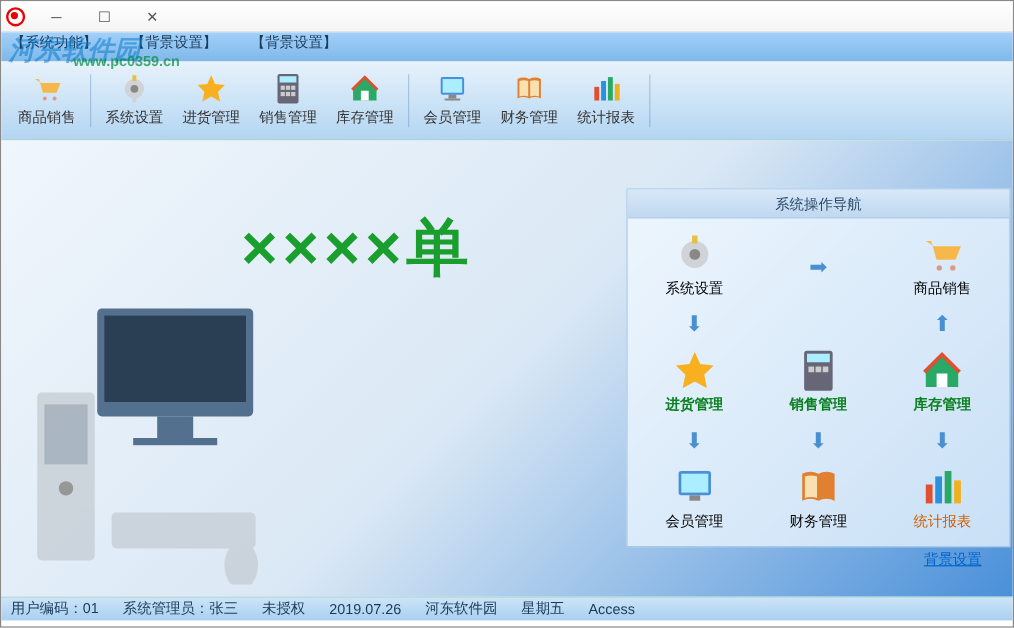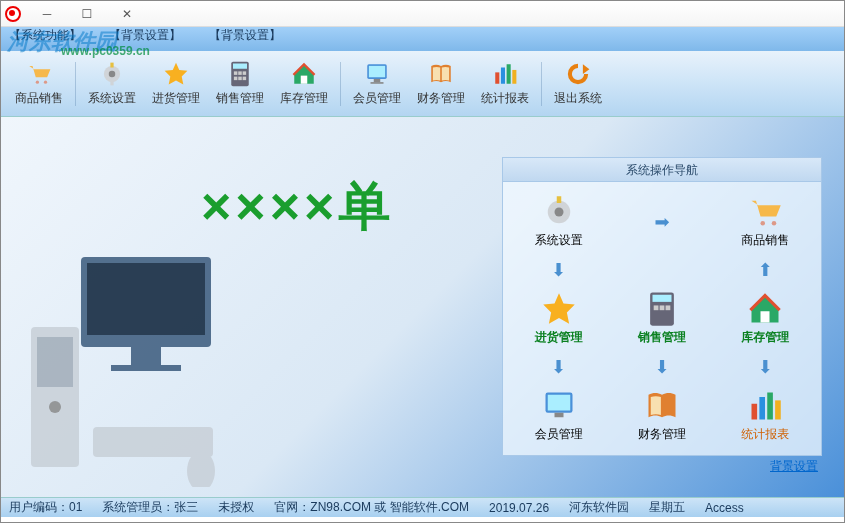--- a/index.html
+++ b/index.html
@@ -14,21 +14,21 @@
 .menubar span{cursor:pointer}
 .watermark{position:absolute;left:6px;top:0;font-size:22px;font-weight:bold;color:rgba(0,120,200,.5);pointer-events:none;font-style:italic}
 .watermark-url{position:absolute;left:60px;top:17px;font-size:12px;color:rgba(0,140,60,.7);pointer-events:none;font-weight:bold}
 .toolbar{height:66px;background:linear-gradient(#e8f2fb,#cde4f7,#b3d5f1);display:flex;align-items:center;padding:0 8px;gap:4px;border-bottom:1px solid #9cc}
 .tbtn{width:60px;height:58px;display:flex;flex-direction:column;align-items:center;justify-content:center;gap:2px;cursor:pointer;border-radius:3px;font-size:12px;color:#333}
 .tsep{width:1px;height:44px;background:rgba(100,140,180,.4);margin:0 2px}
 .ticon{width:28px;height:28px;display:flex;align-items:center;justify-content:center}
 .workspace{height:380px;background:linear-gradient(135deg,#f0f6fc 0%,#dae8f5 50%,#4a90d9 100%);position:relative;overflow:hidden}
 .computer-bg{position:absolute;left:20px;bottom:10px;width:220px;height:260px;opacity:.85}
 .brand{position:absolute;left:200px;top:55px;font-size:52px;font-weight:bold;color:#1a9e2e;letter-spacing:4px}
-.nav-panel{position:absolute;right:22px;top:40px;width:320px;background:rgba(240,248,255,.75);border:1px solid #a8c8e8}
+.nav-panel{position:absolute;right:2px;top:40px;width:320px;background:rgba(240,248,255,.75);border:1px solid #a8c8e8}
 .nav-title{height:24px;background:linear-gradient(#d8e8f8,#c0d8f0);text-align:center;font-size:12px;line-height:24px;color:#2a4a6a;border-bottom:1px solid #a8c8e8}
 .nav-grid{padding:8px 6px;display:grid;grid-template-columns:repeat(3,1fr);gap:6px 4px}
 .nav-item{display:flex;flex-direction:column;align-items:center;gap:2px;cursor:pointer;padding:4px;font-size:12px}
 .nav-item .ticon{width:36px;height:36px}
 .nav-item.hl{color:#0a8020;font-weight:bold}
 .nav-item.hl2{color:#d06000}
 .arrow{display:flex;align-items:center;justify-content:center;color:#4a90d0;font-size:18px}
 .statusbar{height:20px;background:linear-gradient(#cde4f7,#a8d0f0);display:flex;align-items:center;font-size:12px;color:#1a3a5c;padding:0 8px;gap:20px;border-top:1px solid #9cc}
 .statusbar .sp{flex:0 0 auto}
 .bglink{position:absolute;right:26px;bottom:22px;font-size:12px;color:#06c;text-decoration:underline;cursor:pointer}
@@ -146,29 +146,20 @@
         <svg class="i-chart" viewBox="0 0 32 32">
           <rect x="4" y="14" width="5" height="14" fill="#e05030"></rect>
           <rect x="11" y="8" width="5" height="20" fill="#2a90e0"></rect>
           <rect x="18" y="4" width="5" height="24" fill="#2aa866"></rect>
           <rect x="25" y="11" width="5" height="17" fill="#f0b020"></rect>
         </svg>
       </span>
     <span>统计报表</span>
   </div>
   <div class="tsep"></div>
-  <div class="tbtn">
-    <span class="ticon">
-        <svg class="i-exit" viewBox="0 0 32 32">
-          <path fill="none" stroke="#e88010" stroke-width="5" d="M16 6a10 10 0 1 0 10 10"></path>
-          <path fill="#e88010" d="M22 4l8 6-8 6z"></path>
-        </svg>
-      </span>
-    <span>退出系统</span>
-  </div>
 </div>
 
 <div class="workspace">
   <svg class="computer-bg" viewBox="0 0 220 260">
     <rect x="60" y="30" width="130" height="90" rx="4" fill="#3a5a7c"></rect>
     <rect x="66" y="36" width="118" height="72" fill="#0a2038"></rect>
     <rect x="110" y="120" width="30" height="18" fill="#3a5a7c"></rect>
     <rect x="90" y="138" width="70" height="6" fill="#3a5a7c"></rect>
     <rect x="10" y="100" width="48" height="140" rx="4" fill="#c8d0d8"></rect>
     <rect x="16" y="110" width="36" height="50" fill="#a0acb8"></rect>
@@ -277,18 +268,17 @@
     </div>
   </div>
 
   <span class="bglink">背景设置</span>
 </div>
 
 <div class="statusbar">
   <span class="sp">用户编码：01</span>
   <span class="sp">系统管理员：张三</span>
   <span class="sp">未授权</span>
-  <span class="sp">官网：ZN98.COM 或 智能软件.COM</span>
   <span class="sp">2019.07.26</span>
   <span class="sp">河东软件园</span>
   <span class="sp">星期五</span>
   <span class="sp">Access</span>
 </div>
 
 </body></html>

